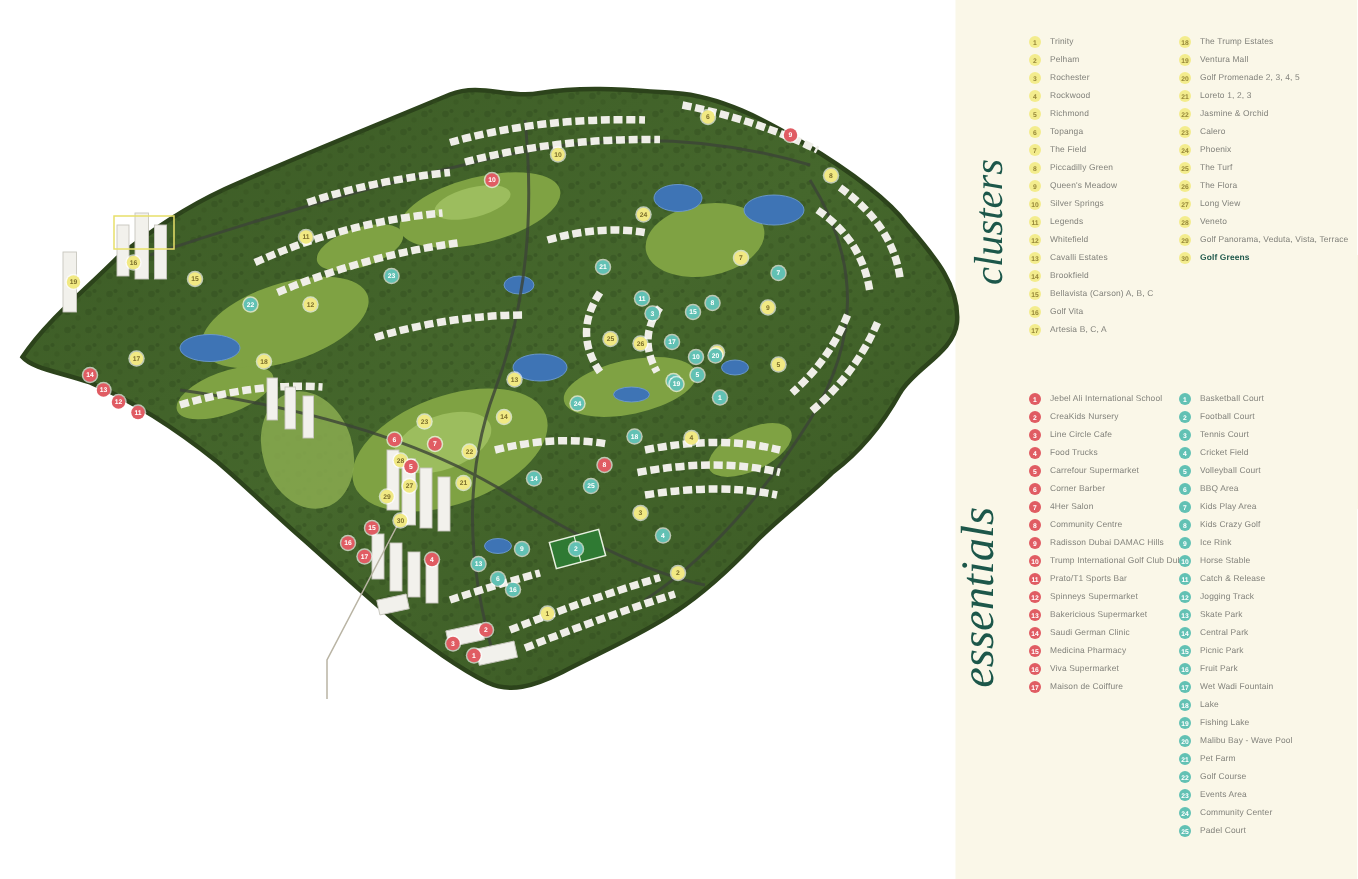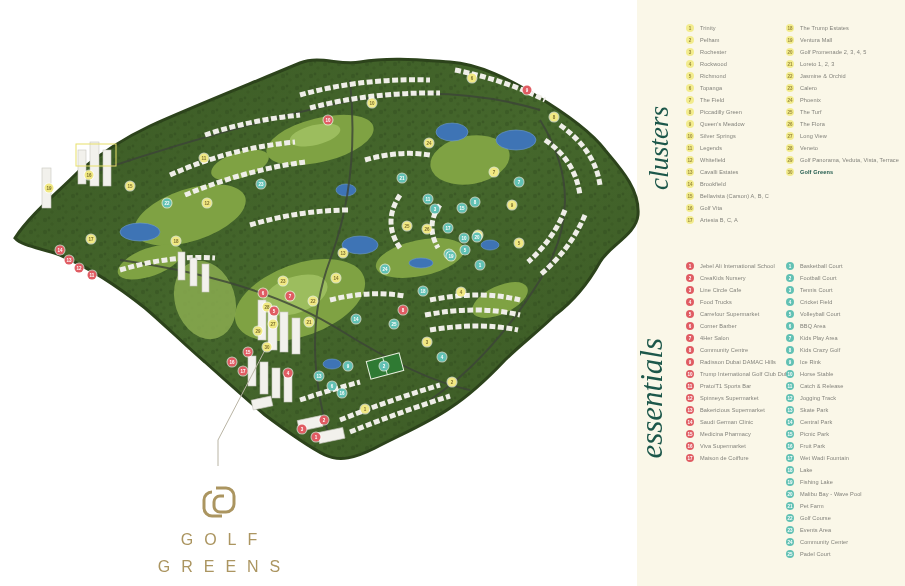--- a/index.html
+++ b/index.html
@@ -526,22 +526,14 @@
       <div class="lrow">
         <span class="badge a">24</span>
         <span class="lab">Community Center</span>
       </div>
       <div class="lrow">
         <span class="badge a">25</span>
         <span class="lab">Padel Court</span>
       </div>
     </div>
 
-  <div class="brand">
-    <svg width="46" height="40" viewBox="0 0 46 40" fill="none" stroke="#ab9560" stroke-width="3">
-      <path d="M20 6 h10 a8 8 0 0 1 8 8 v8 a8 8 0 0 1 -8 8 h-6 a6 6 0 0 1 -6 -6 v-4 a6 6 0 0 1 6 -6 h4"></path>
-      <path d="M26 34 h-10 a8 8 0 0 1 -8 -8 v-8 a8 8 0 0 1 8 -8"></path>
-    </svg>
-    <div class="word">GOLF</div>
-    <div class="word">GREENS</div>
-  </div>
 
 </div>
 
 </body></html>

